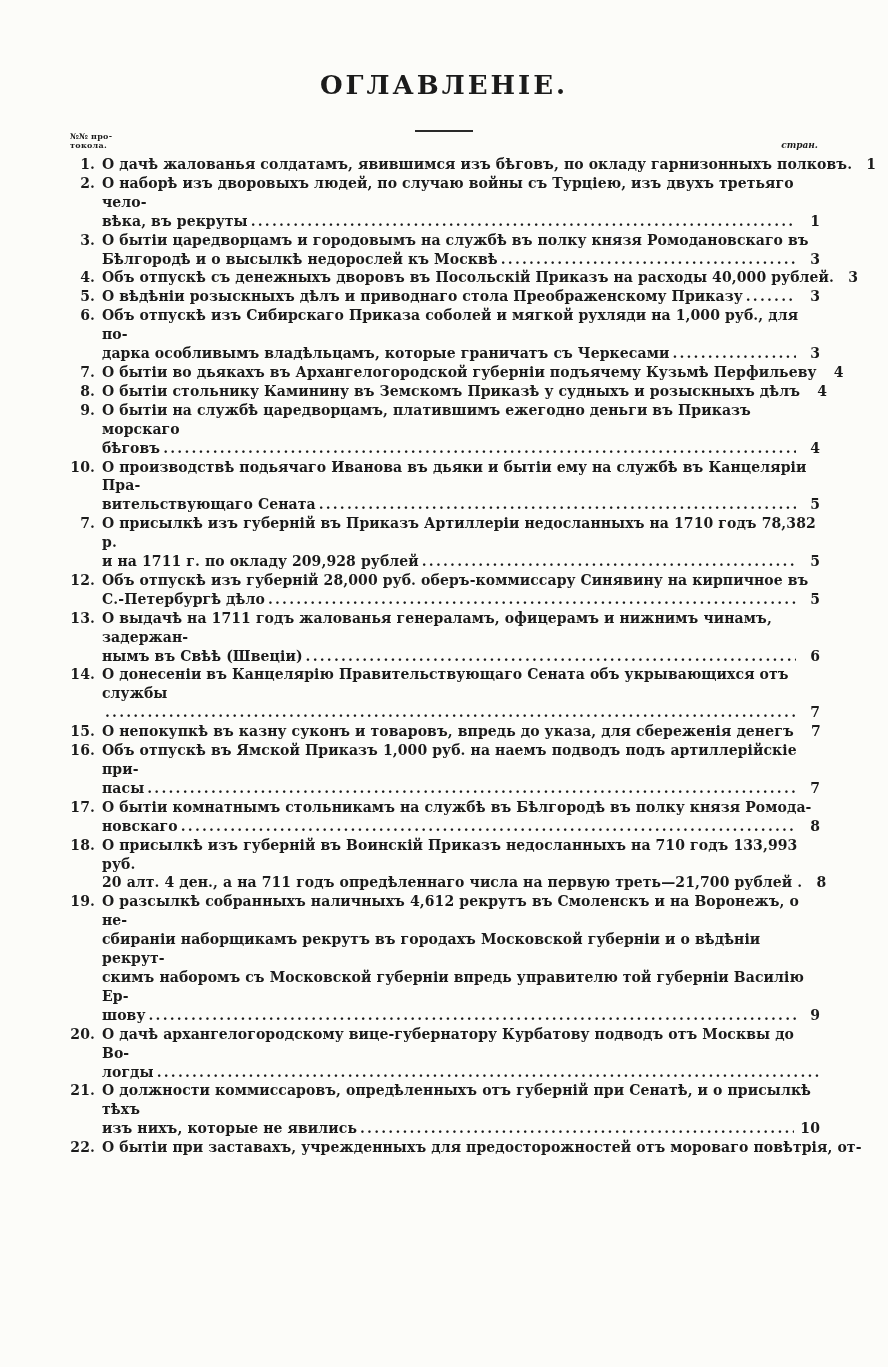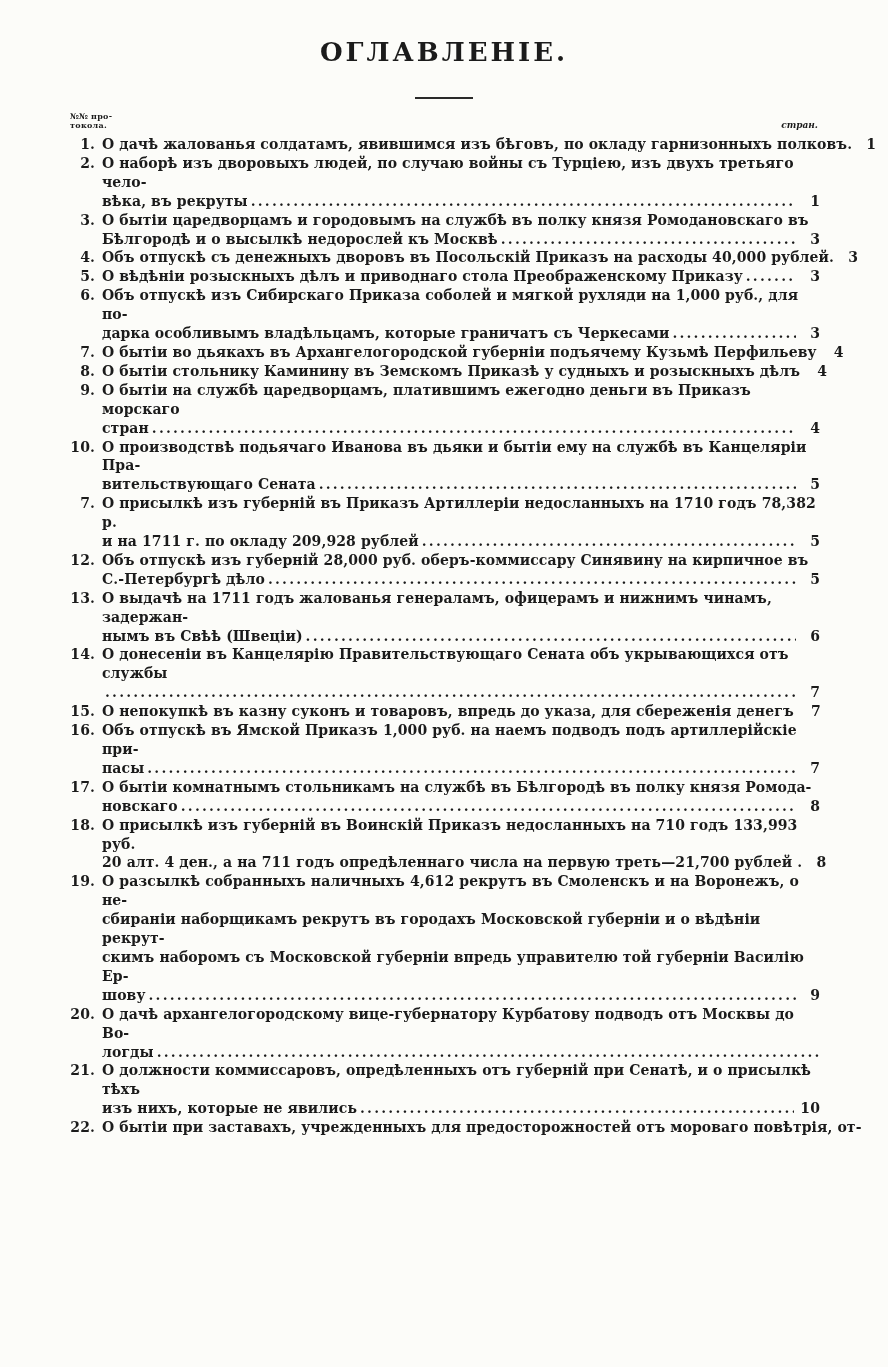--- a/index.html
+++ b/index.html
@@ -10,39 +10,38 @@
     width: 888px;
     height: 1367px;
     background: #fcfcf9;
     font-family: "DejaVu Serif", "Liberation Serif", serif;
     color: #1b1b1b;
     overflow: hidden;
   }
   .page {
     width: 752px;
     margin: 0 auto;
-    padding-top: 37px;
+    padding-top: 70px;
   }
   .title {
     text-align: center;
     font-size: 26px;
     font-weight: bold;
     letter-spacing: 3px;
   }
   .divider {
     width: 58px;
     height: 2px;
     background: #2a2a2a;
     margin: 30px auto 0 auto;
   }
   .col-headers {
     display: flex;
     justify-content: space-between;
     align-items: flex-end;
-    margin-top: 13px;
     padding: 0 2px;
   }
   .col-left {
     font-size: 8px;
     font-weight: bold;
     line-height: 9px;
     letter-spacing: 0.3px;
   }
   .col-right {
     font-size: 9px;
@@ -201,21 +200,21 @@
             <span class="leader"></span>
             <span class="page-num">4</span>
           </div>
         </div>
       </div>
       <div class="entry">
         <span class="num">9.</span>
         <div class="entry-lines">
           <div class="line">О бытіи на службѣ царедворцамъ, платившимъ ежегодно деньги въ Приказъ морскаго</div>
           <div class="line last">
-            <span class="line-text">стран</span>
+            <span class="line-text">бѣговъ</span>
             <span class="leader"></span>
             <span class="page-num">4</span>
           </div>
         </div>
       </div>
       <div class="entry">
         <span class="num">10.</span>
         <div class="entry-lines">
           <div class="line">О производствѣ подьячаго Иванова въ дьяки и бытіи ему на службѣ въ Канцеляріи Пра-</div>
           <div class="line last">

